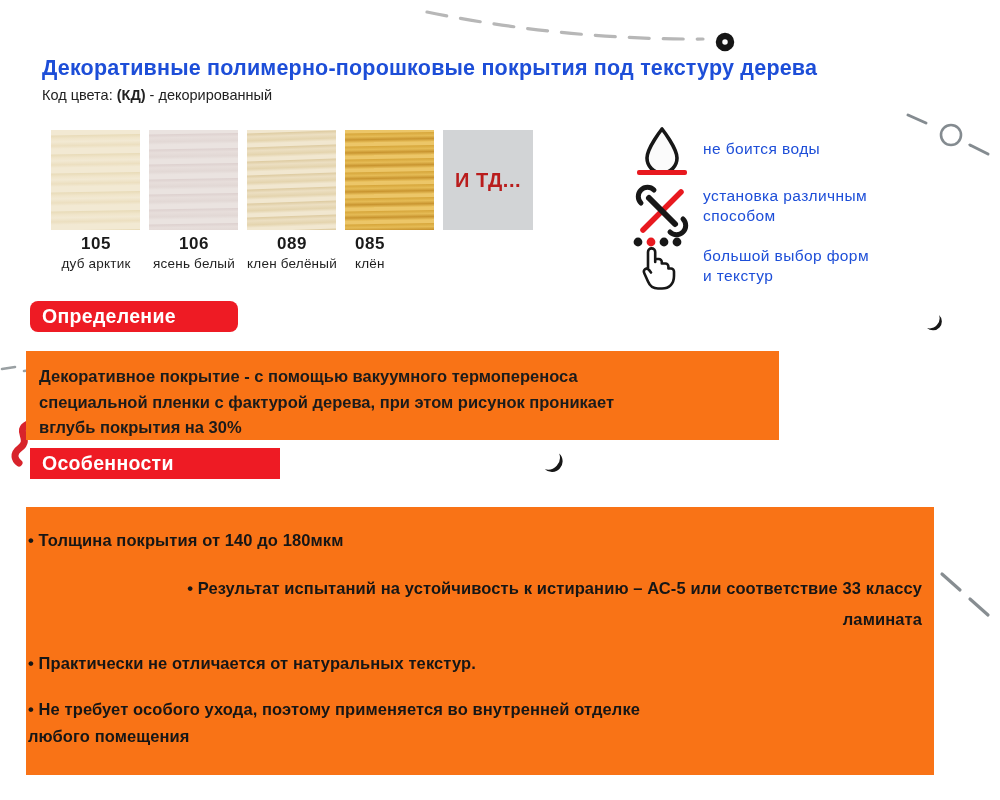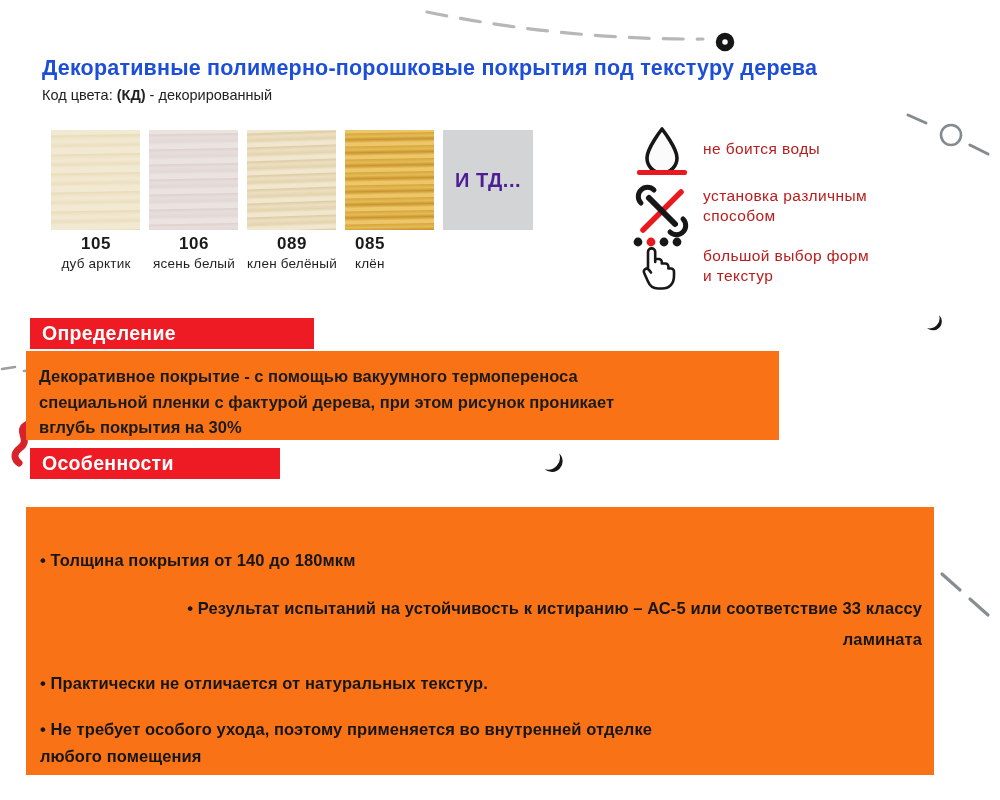--- a/index.html
+++ b/index.html
@@ -15,34 +15,34 @@
   .subtitle { left:42px; top:87px; font-size:14.5px; color:#222; }
   .subtitle b { font-weight:800; }
 
   
   .swatch { top:130px; width:89px; height:100px; }
   .sw-105 { background:repeating-linear-gradient(179deg,#f2e9d3 0px,#f2e9d3 5px,#e9dcba 6px,#f0e5ca 9px,#f2e9d3 12px,#ecdfc0 16px,#f2e9d3 19px); }
   .sw-106 { background:repeating-linear-gradient(179deg,#eae3e0 0px,#eae3e0 4px,#ded2d0 5px,#e7dedb 8px,#e2d8d5 12px,#eae3e0 15px); }
   .sw-089 { background:repeating-linear-gradient(178deg,#f1e7d0 0px,#f1e7d0 3px,#dfcda4 4px,#ecdfc2 7px,#e4d4ae 11px,#f1e7d0 14px); }
   .sw-085 { background:repeating-linear-gradient(179deg,#ecc668 0px,#ecc668 3px,#d8a83d 4px,#e5bb55 7px,#c99530 10px,#eac25f 13px); }
   .more-box { left:443px; top:130px; width:90px; height:100px; background:#d2d4d6;
-    display:flex; align-items:center; justify-content:center; font-size:20px; font-weight:700; color:#4c1d95; letter-spacing:0.5px; }
+    display:flex; align-items:center; justify-content:center; font-size:20px; font-weight:700; color:#b91c1c; letter-spacing:0.5px; }
   .sw-label { top:234px; width:120px; text-align:center; }
   .sw-code { font-size:17px; font-weight:600; color:#1b1b1b; letter-spacing:0.5px; }
   .sw-name { font-size:13.5px; color:#1f1f1f; margin-top:2px; letter-spacing:0.2px; }
 
   
-  .feat-label { left:703px; font-size:15.5px; line-height:20px; color:#b91c1c; letter-spacing:0.4px; white-space:pre-line; }
+  .feat-label { left:703px; font-size:15.5px; line-height:20px; color:#1d4ed8; letter-spacing:0.4px; white-space:pre-line; }
 
   
   .banner { left:30px; height:31px; background:#ee1b24; color:#ffffff; display:flex; align-items:center;
     padding-left:12px; font-size:19.5px; font-weight:700; letter-spacing:0.3px; }
   .graybox { left:26px; background:#f97316; }
   .def-text { padding:13px 10px 0 13px; font-size:16.5px; font-weight:600; line-height:25.5px; color:#1b1b1b; white-space:pre-line; }
-  .feat-list { padding:20px 12px 0 14px;margin-top:20px; }
+  .feat-list { padding:20px 12px 0 2px; }
   .feat-item { font-size:16.5px; font-weight:600; color:#161616; line-height:27px; white-space:pre-line; margin-bottom:19px; letter-spacing:0.1px; }
   .feat-item.wide { line-height:31px; margin-bottom:15px;text-align:right; }
 
   svg { display:block; }
 </style>
 </head>
 <body>
 
 <div class="page">
 
@@ -118,21 +118,21 @@
   <svg class="abs" style="left:2px; top:418px;" width="54" height="52">
     <path d="M26,6 C12,13 30,21 18,30 C10,36 13,42 17,45" fill="none" stroke="#d8232b" stroke-width="7" stroke-linecap="round"></path>
   </svg>
   <svg class="abs" style="left:924px; top:312px;" width="18" height="20" viewBox="0 0 18 20">
     <path d="M3,16 A10,10 0 0 0 15,3 A6.5,6.5 0 1 1 3,16 Z" fill="#171717"></path>
   </svg>
   <svg class="abs" style="left:541px; top:450px;" width="22" height="24" viewBox="0 0 18 20">
     <path d="M3,16 A10,10 0 0 0 15,3 A6.5,6.5 0 1 1 3,16 Z" fill="#171717"></path>
   </svg>
 
-  <div class="abs banner" style="top:318px; width:284px;">
+  <div class="abs banner" style="top:301px; width:208px;border-radius:8px;">
     <span>Определение</span>
   </div>
   <div class="abs graybox" style="top:351px; width:753px; height:89px;">
     <div class="def-text">Декоративное покрытие - с помощью вакуумного термопереноса
 специальной пленки с фактурой дерева, при этом рисунок проникает
 вглубь покрытия на 30%</div>
   </div>
 
   <div class="abs banner" style="top:448px; width:250px;">
     <span>Особенности</span>

